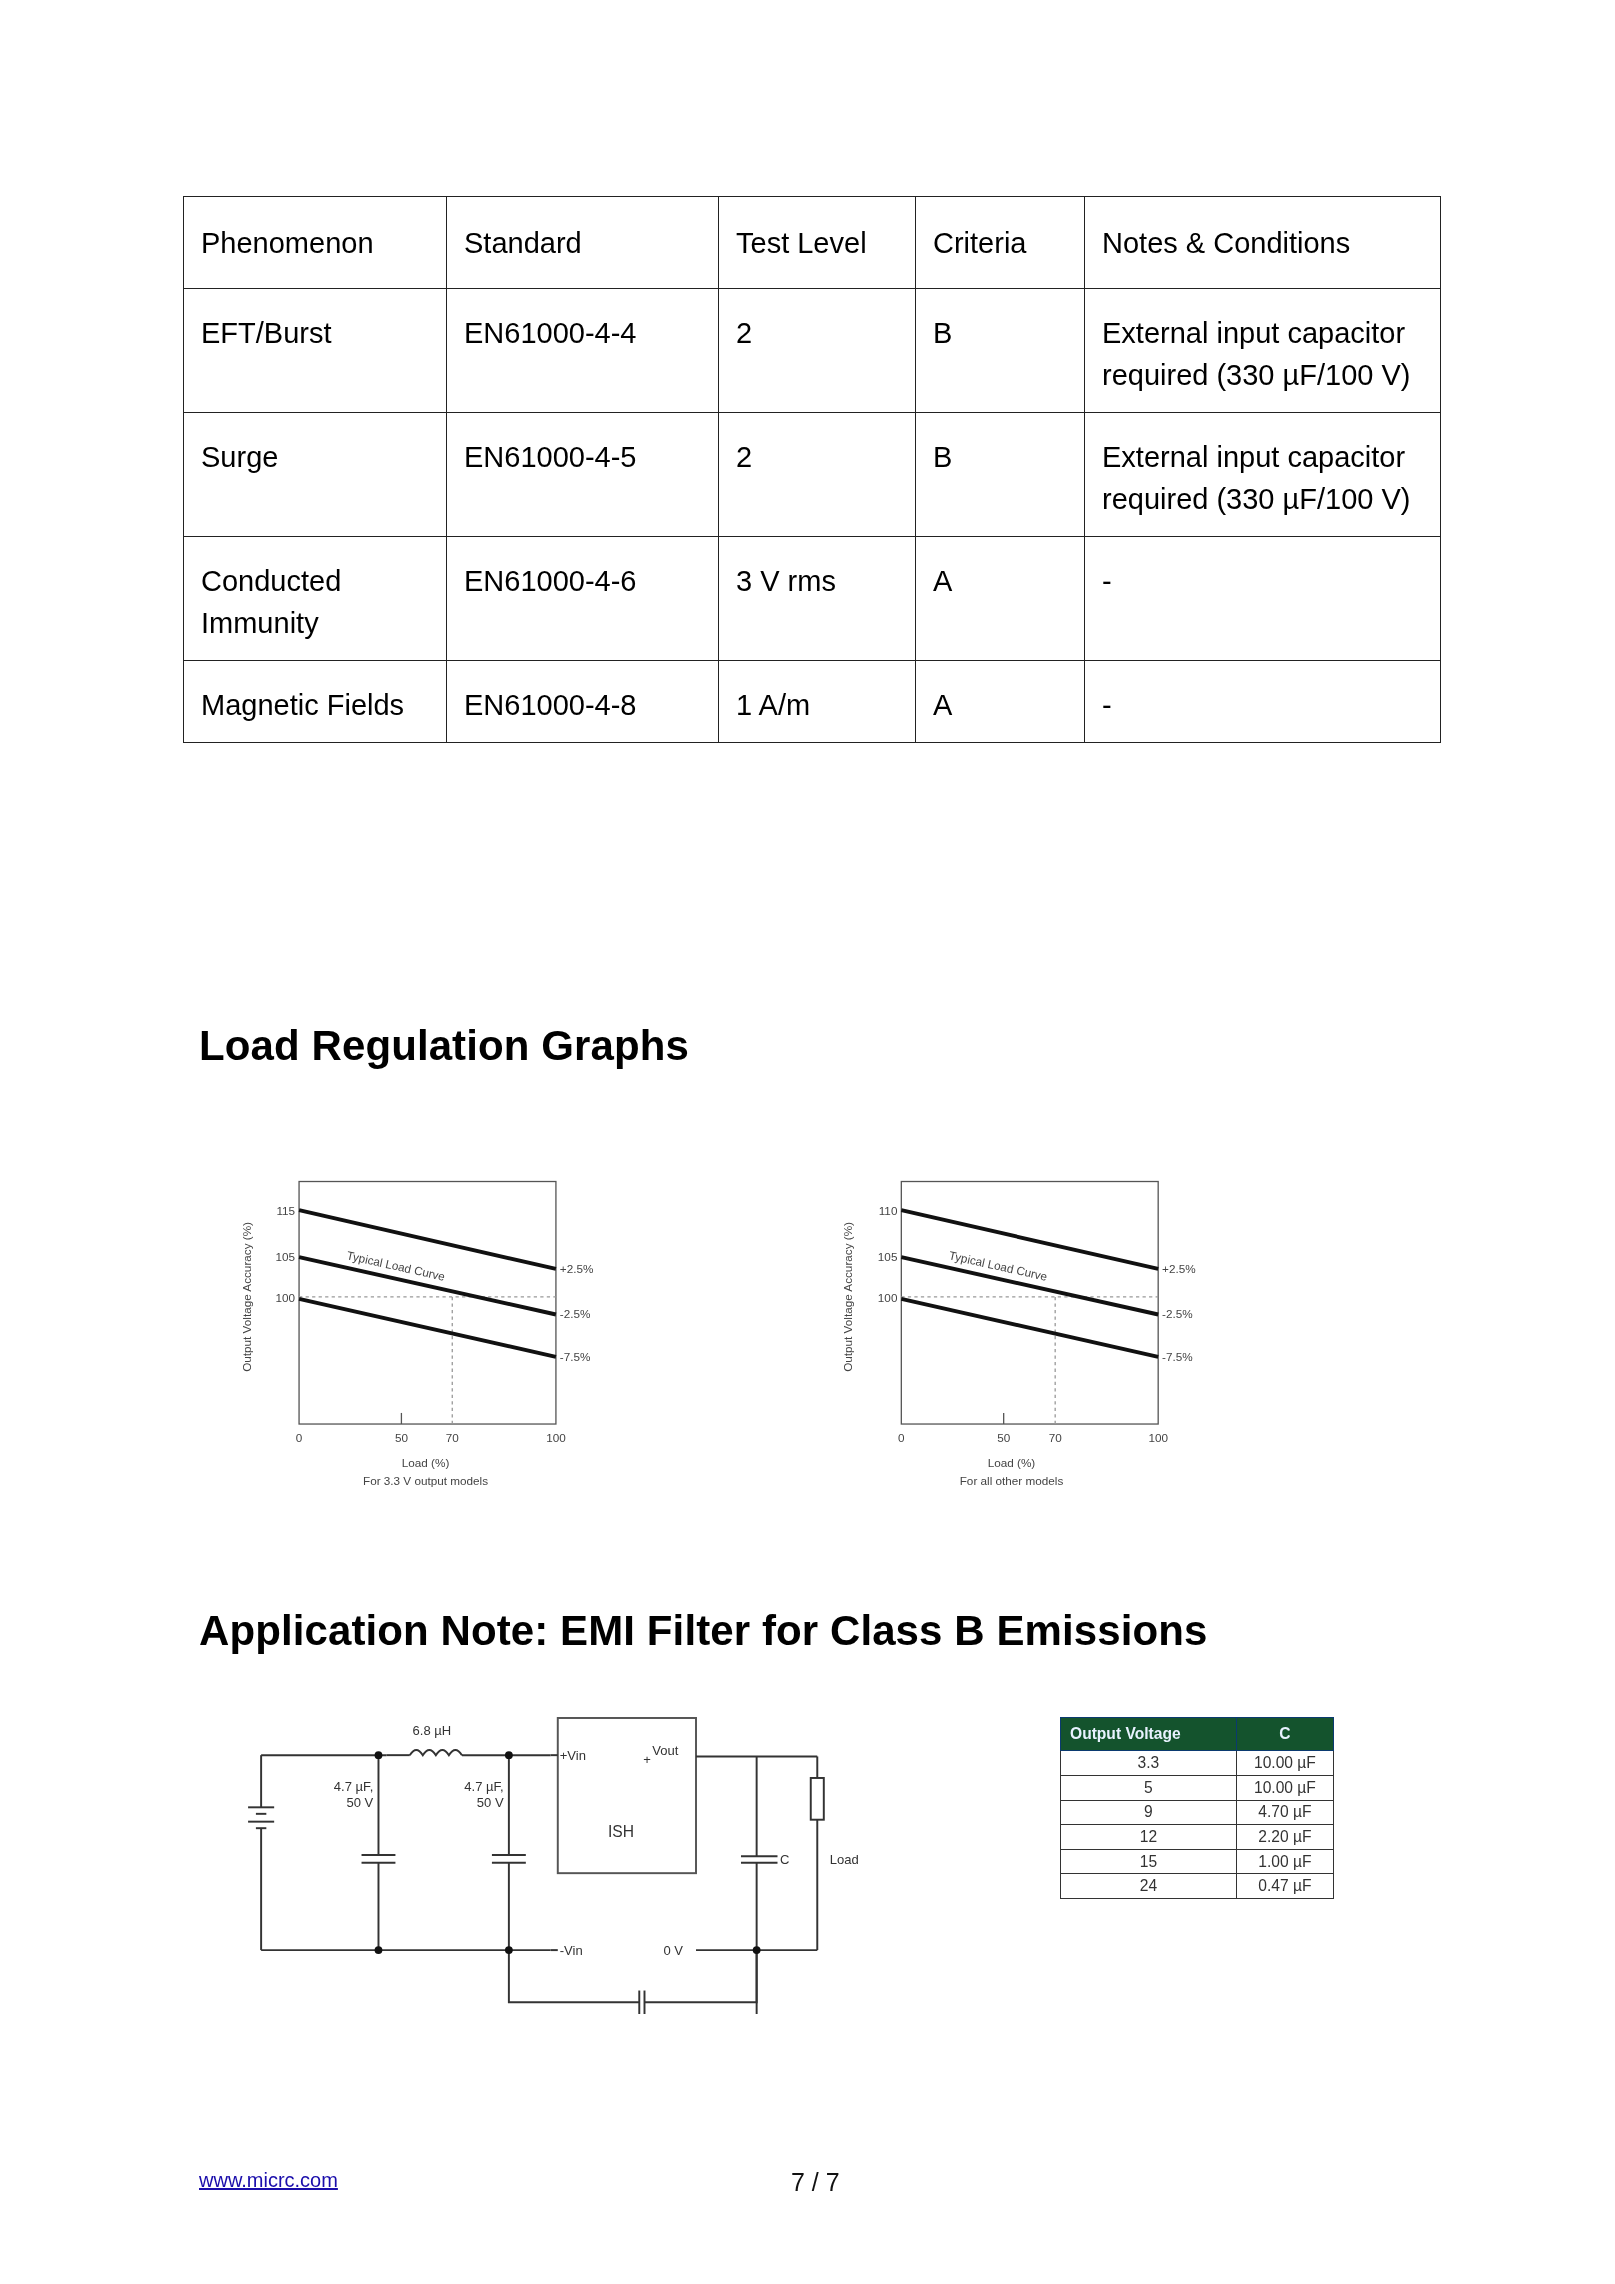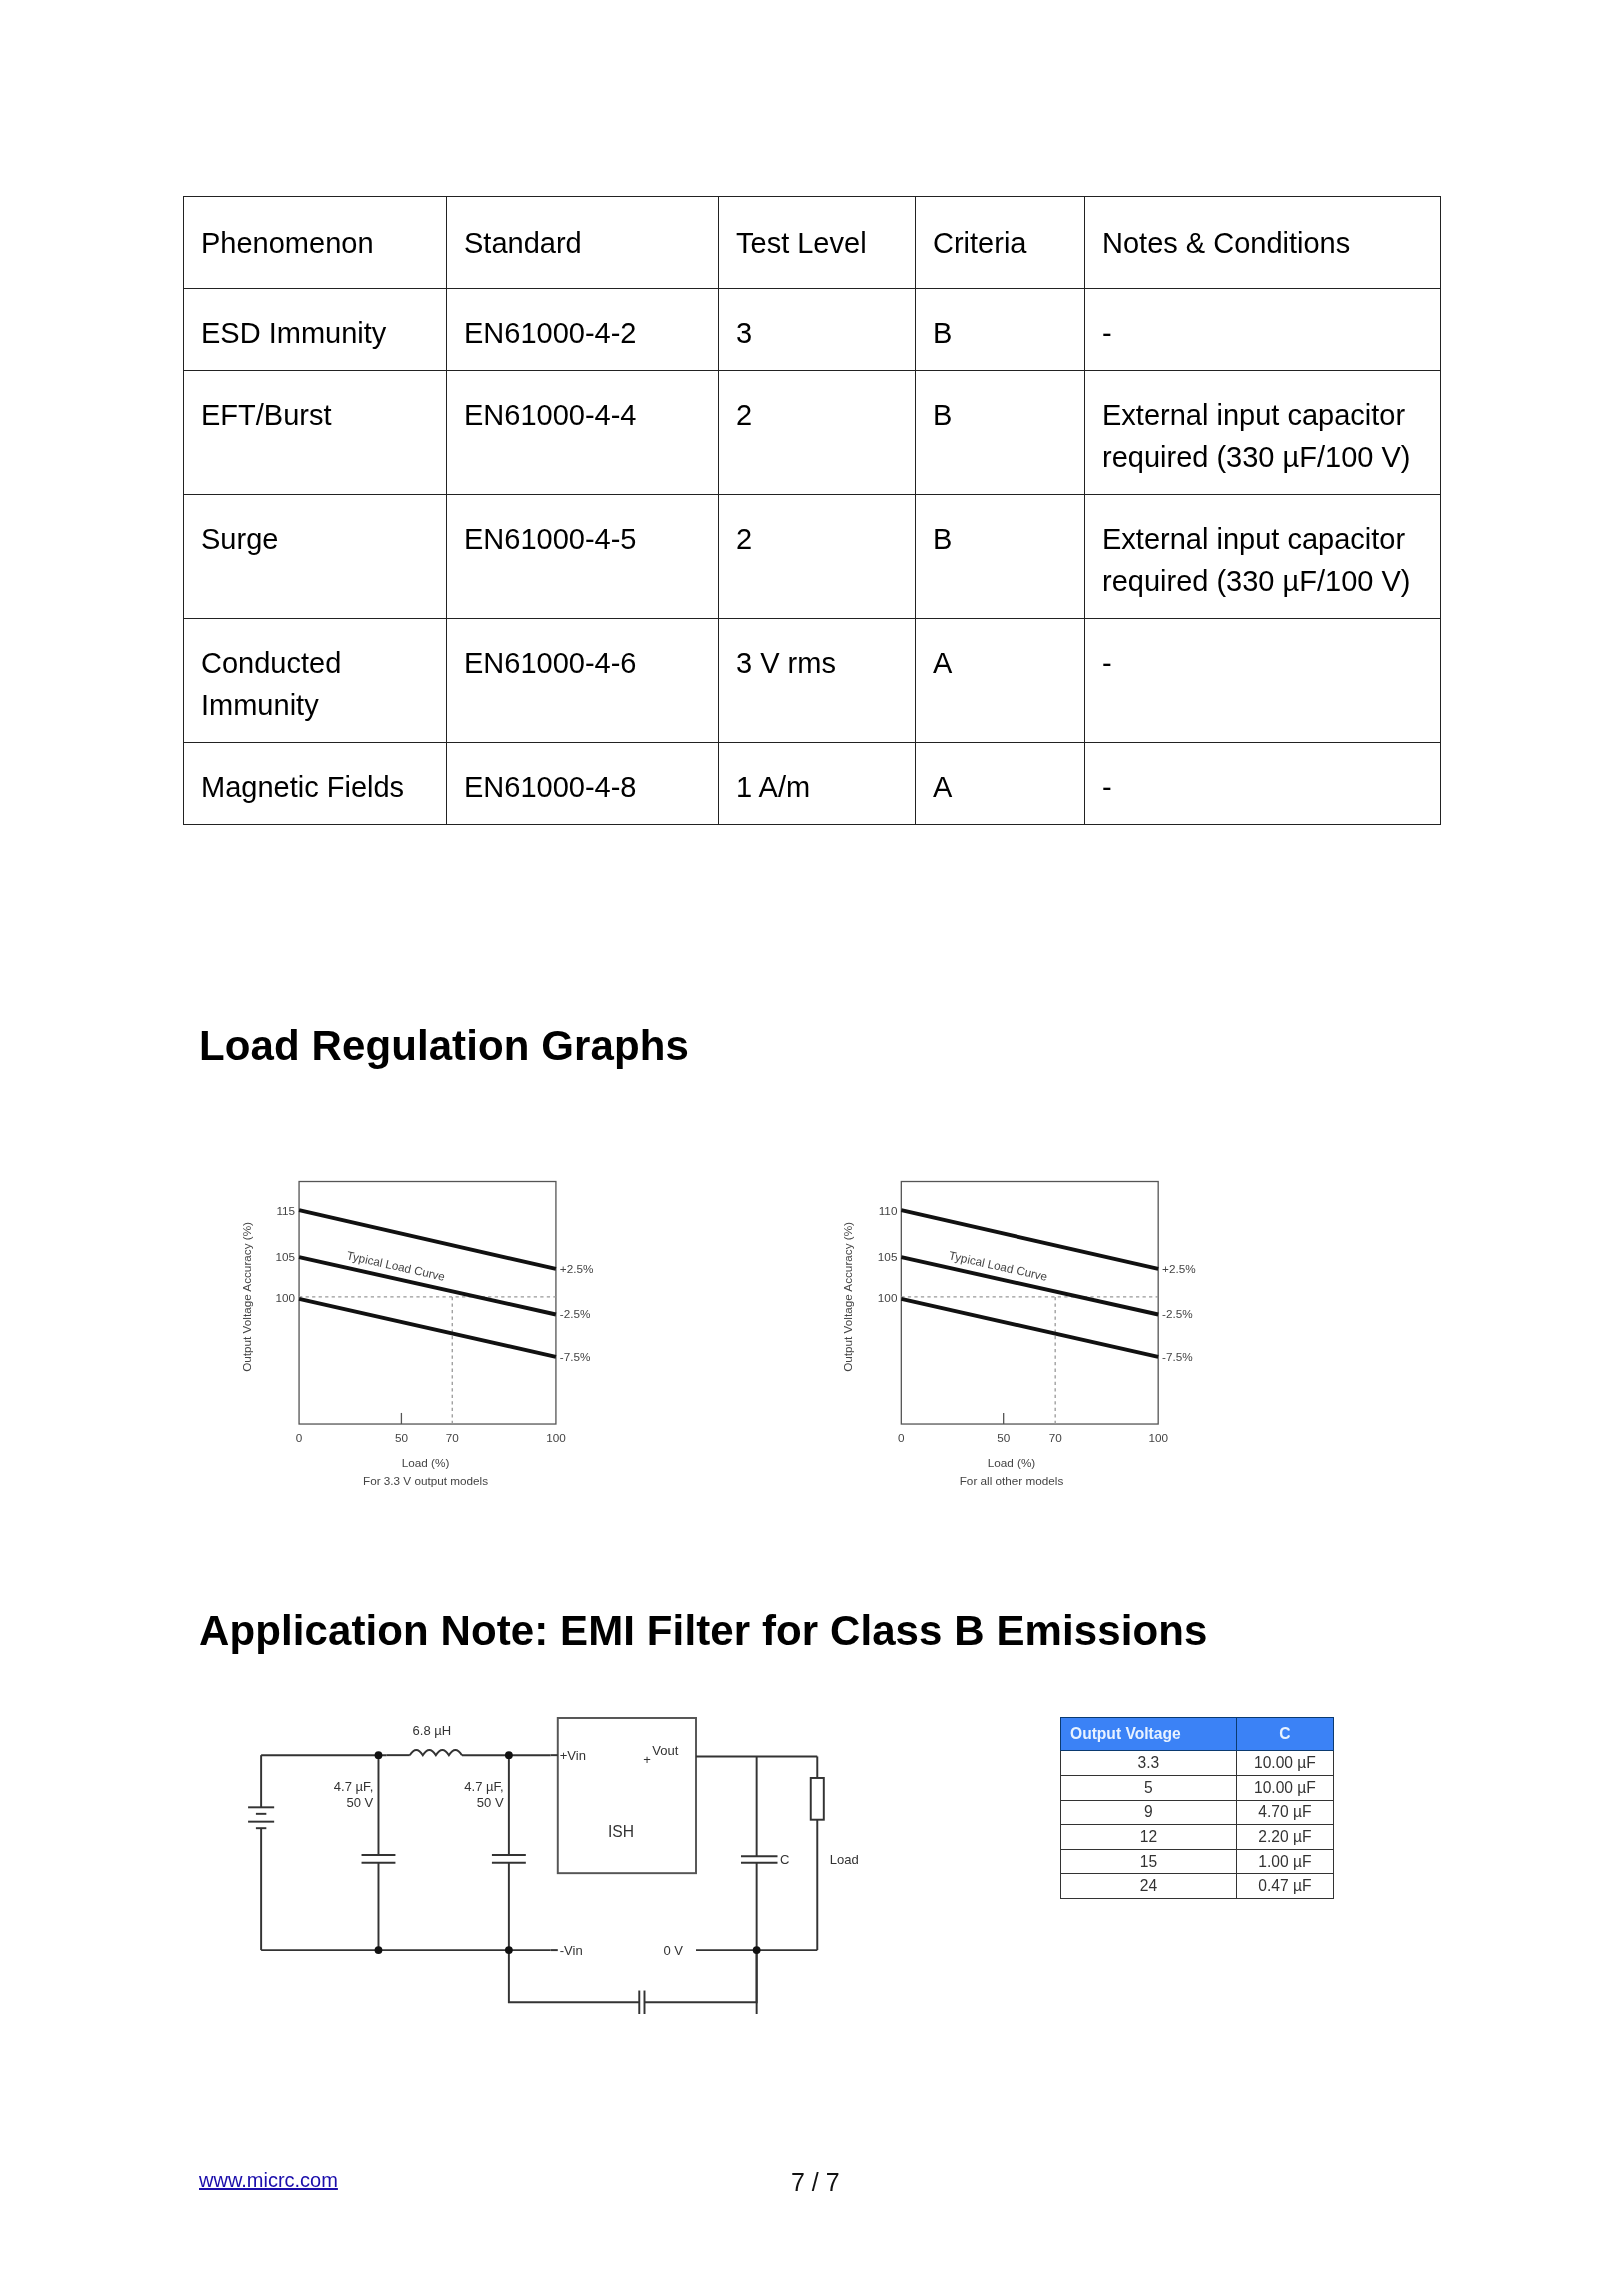--- a/index.html
+++ b/index.html
@@ -25,21 +25,21 @@
   
   .chart { position:absolute;text-align:right; }
   .chart svg { display:block; }
 
   
   .schematic { position:absolute; left:235px; top:1688px; }
 
   
   .cap-table { position:absolute; left:1060px; top:1717px; width:274px;
                border-collapse:collapse; font-size:15.6px; color:#333; }
-  .cap-table th { background:#3b82f6; color:#e8f2ff; font-weight:bold;
+  .cap-table th { background:#14532d; color:#e8f2ff; font-weight:bold;
                   padding:5.2px 2.6px; height:22px; border:1.3px solid #0b3a70; }
   .cap-table td { border:1.3px solid #333; text-align:center; height:21px; padding:1.3px 2.6px; }
   .cap-table th:first-child { text-align:left; padding-left:9px; }
 
   .footer-link { position:absolute; left:199px; top:2169px; font-size:20px;
                  color:#1a0dab; text-decoration:underline; }
   .footer-page { position:absolute; left:791px; top:2168px; font-size:25px; color:#111; }
 </style>
 </head>
 <body>
@@ -52,27 +52,20 @@
       <col class="c4">
       <col class="c5">
     </colgroup>
   <tbody>
       <tr>
     <th>Phenomenon</th>
     <th>Standard</th>
     <th>Test Level</th>
     <th>Criteria</th>
     <th>Notes &amp; Conditions</th>
-  </tr>
-  <tr class="r1">
-    <td>ESD Immunity</td>
-    <td>EN61000-4-2</td>
-    <td>3</td>
-    <td>B</td>
-    <td>-</td>
   </tr>
   <tr class="r2">
     <td>EFT/Burst</td>
     <td>EN61000-4-4</td>
     <td>2</td>
     <td>B</td>
     <td>External input capacitor required (330 µF/100 V)</td>
   </tr>
   <tr class="r2">
     <td>Surge</td>

